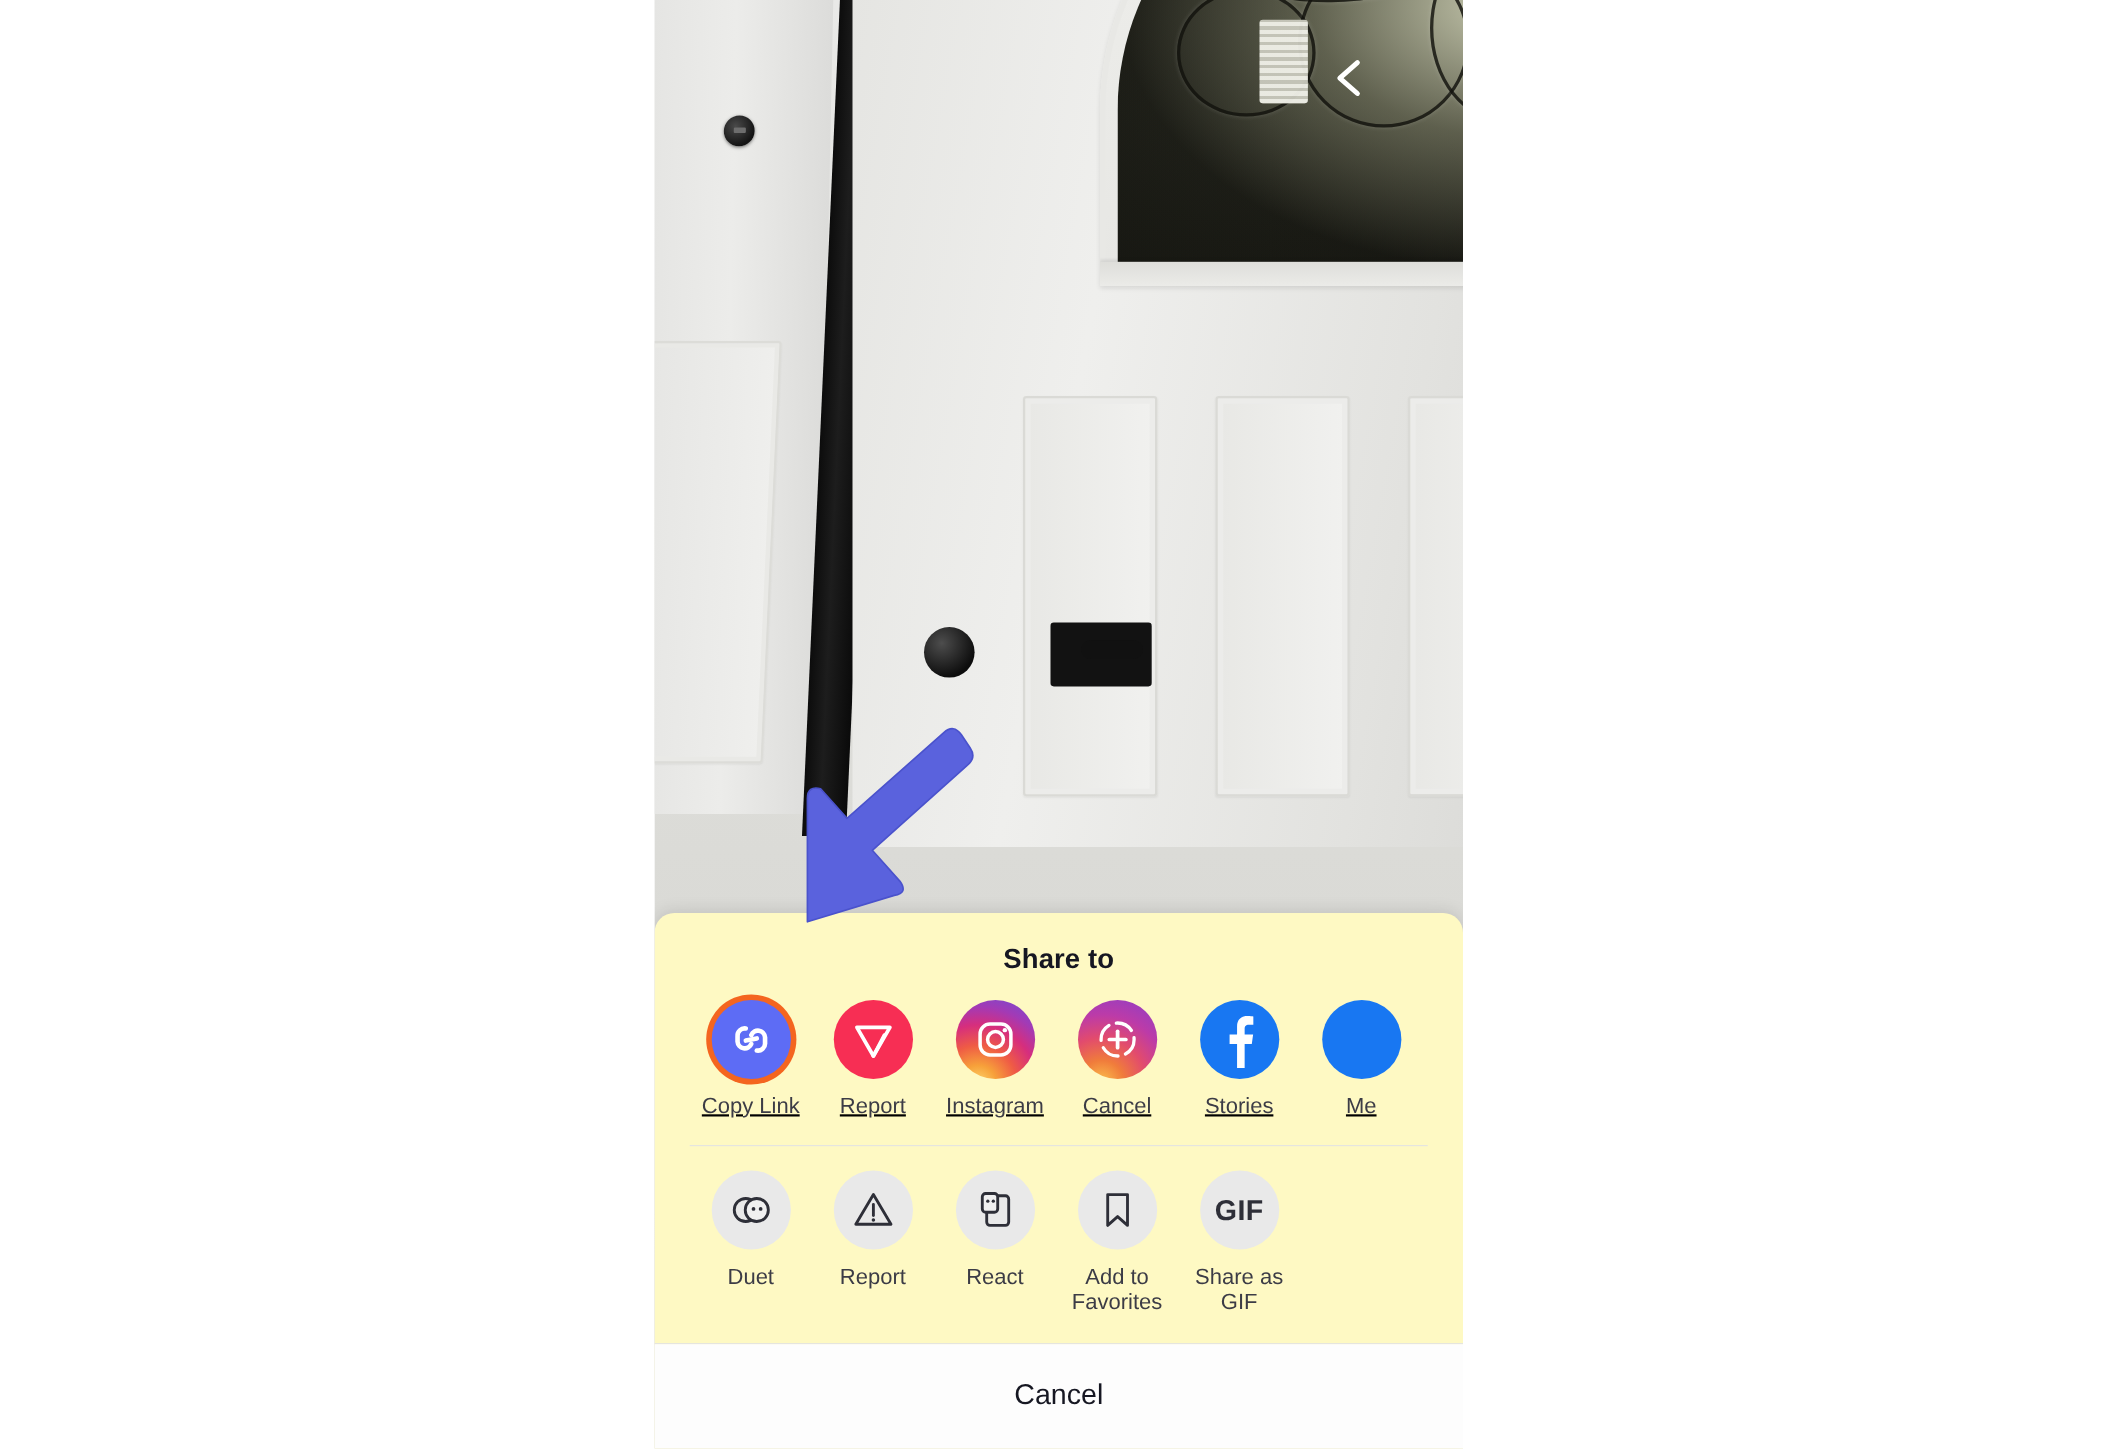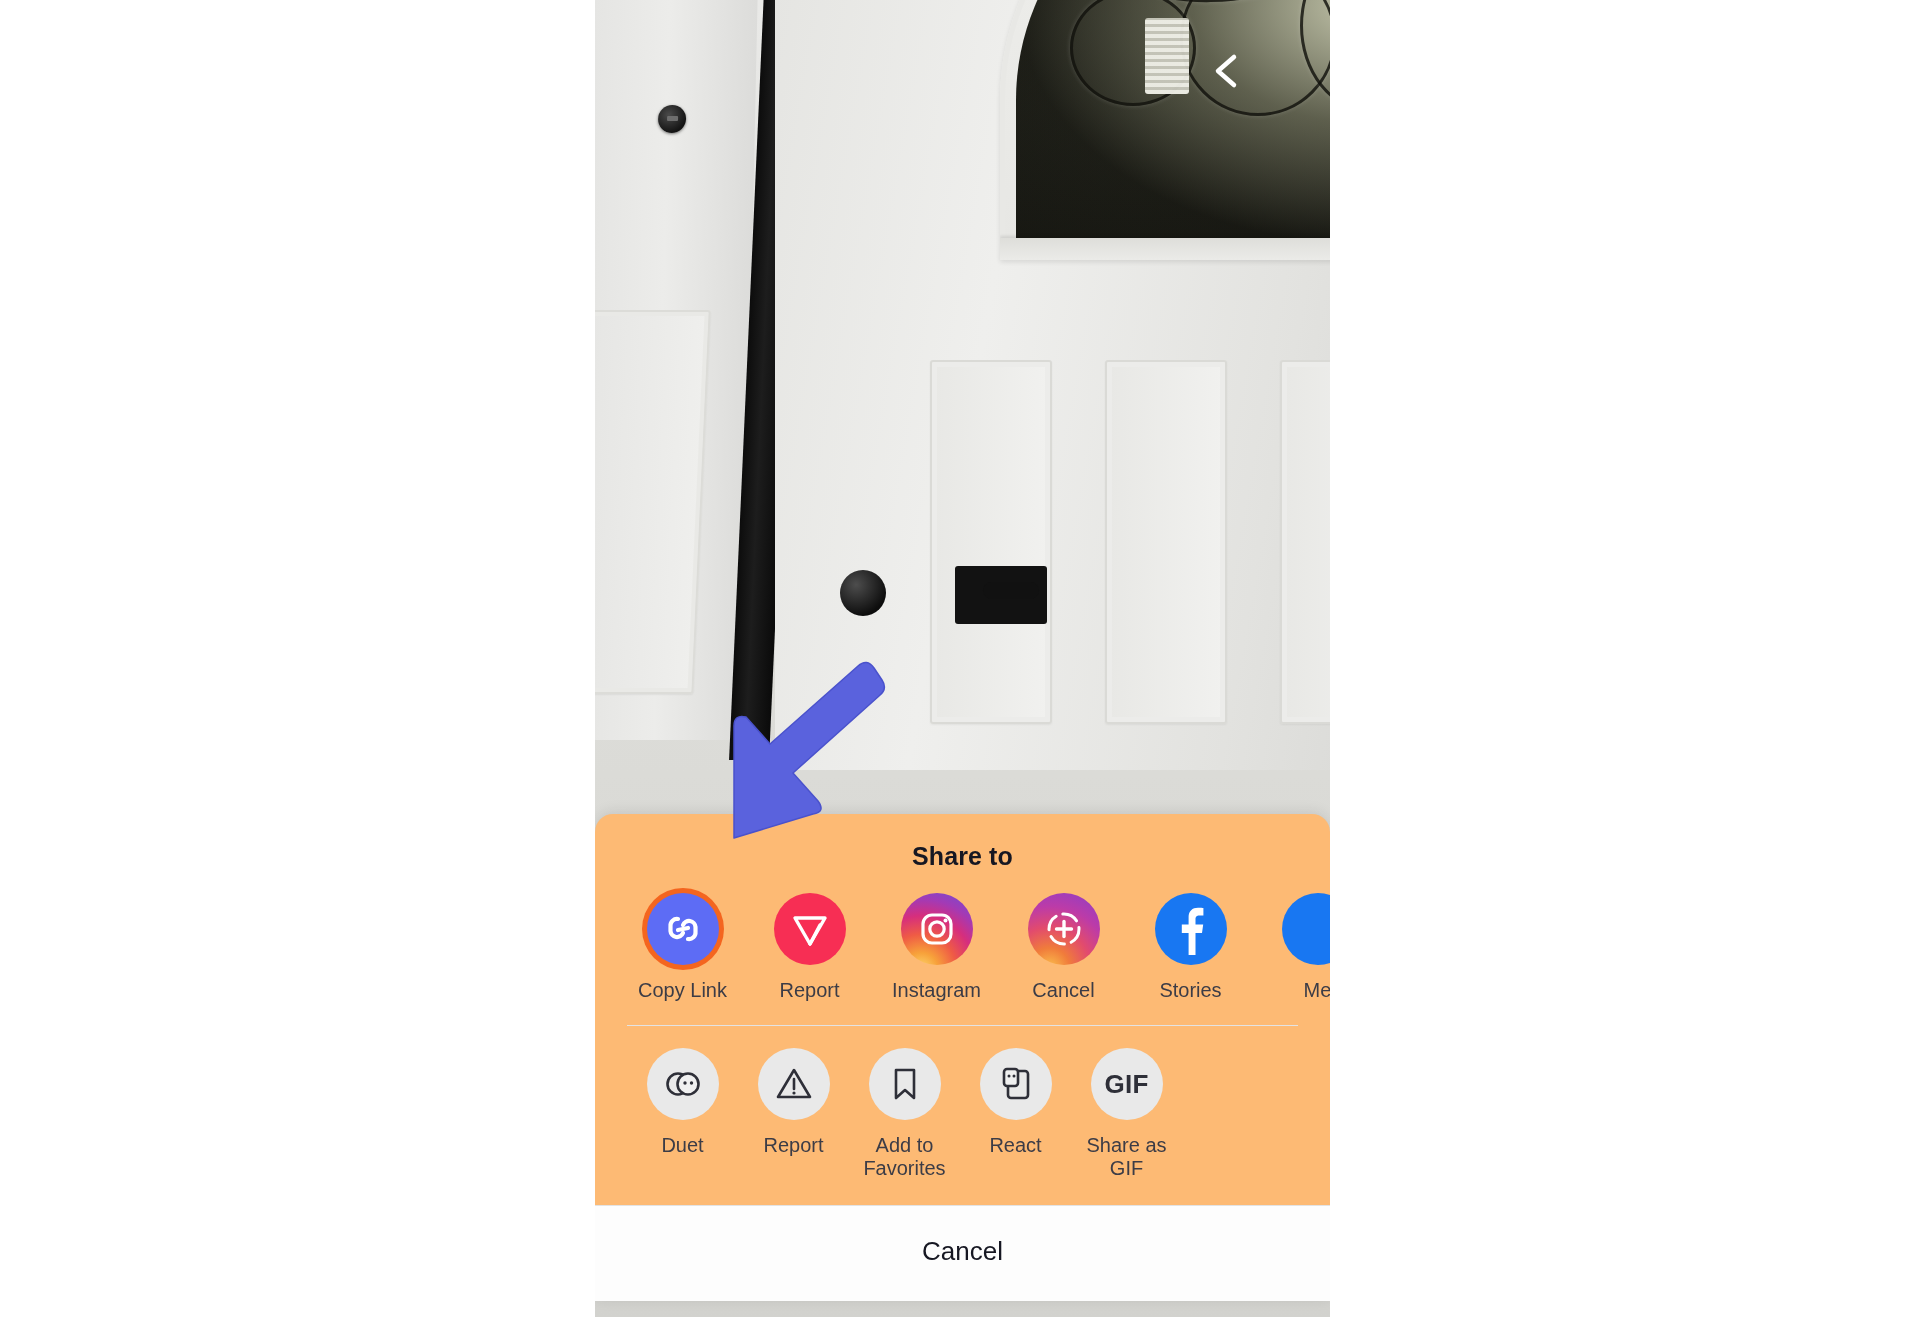--- a/index.html
+++ b/index.html
@@ -198,41 +198,41 @@
     top: 48px;
     width: 46px;
     height: 46px;
     cursor: pointer;
   }
 
   
   #share-sheet {
     position: absolute;
     left: 0;
-    bottom: 16px;
+    bottom: 0;
     width: 735px;
-    background: #fdba74;
+    background: #fef9c3;
     border-radius: 18px 18px 0 0;
     box-shadow: 0 -2px 14px rgba(0,0,0,.10);
   }
   .sheet-title {
     text-align: center;
     font-size: 25px;
     font-weight: bold;
     color: #161722;
     padding: 28px 0 6px 0;
     letter-spacing: .1px;
   }
 
   .row {
     display: flex;
     padding: 16px 30px 6px 30px;
     overflow: hidden;
   }
-  .row.apps { padding-left: 32px; gap: 16px; }
+  .row.apps { padding-left: 32px; gap: 0; text-decoration: underline; }
   .tile {
     flex: 0 0 auto;
     width: 111px;
     text-align: center;
     cursor: pointer;
   }
   .tile .circle {
     width: 72px;
     height: 72px;
     margin: 0 auto;
@@ -432,41 +432,41 @@
               <path d="M21 7 L37 34 L5 34 Z" fill="none" stroke="#2e2f38" stroke-width="2.6" stroke-linejoin="round"></path>
               <line x1="21" y1="16" x2="21" y2="26" stroke="#2e2f38" stroke-width="2.6" stroke-linecap="round"></line>
               <circle cx="21" cy="30" r="1.6" fill="#2e2f38"></circle>
             </svg>
           </div>
           <div class="label">Report</div>
         </div>
 
         <div class="tile">
           <div class="circle gray">
-            <svg width="36" height="42" viewBox="0 0 36 42">
-              <path d="M9 7 L27 7 L27 35 L18 27 L9 35 Z" fill="none" stroke="#2e2f38" stroke-width="2.6" stroke-linejoin="round"></path>
-            </svg>
-          </div>
-          <div class="label">Add to Favorites</div>
-        </div>
-
-        <div class="tile">
-          <div class="circle gray">
             <svg width="42" height="42" viewBox="0 0 42 42">
               <rect x="13" y="8" width="20" height="27" rx="3" fill="none" stroke="#2e2f38" stroke-width="2.6"></rect>
               <rect x="9" y="6" width="14" height="17" rx="3" fill="#f0f0f0" stroke="#2e2f38" stroke-width="2.6"></rect>
               <circle cx="14" cy="13" r="1.5" fill="#2e2f38"></circle>
               <circle cx="19" cy="13" r="1.5" fill="#2e2f38"></circle>
             </svg>
           </div>
           <div class="label">React</div>
         </div>
 
         <div class="tile">
           <div class="circle gray">
+            <svg width="36" height="42" viewBox="0 0 36 42">
+              <path d="M9 7 L27 7 L27 35 L18 27 L9 35 Z" fill="none" stroke="#2e2f38" stroke-width="2.6" stroke-linejoin="round"></path>
+            </svg>
+          </div>
+          <div class="label">Add to Favorites</div>
+        </div>
+
+        <div class="tile">
+          <div class="circle gray">
             <span class="gif-text">GIF</span>
           </div>
           <div class="label">Share as GIF</div>
         </div>
       </div>
 
       <div class="sheet-bottom-divider"></div>
       <div class="cancel">Cancel</div>
     </div>
   </div>

